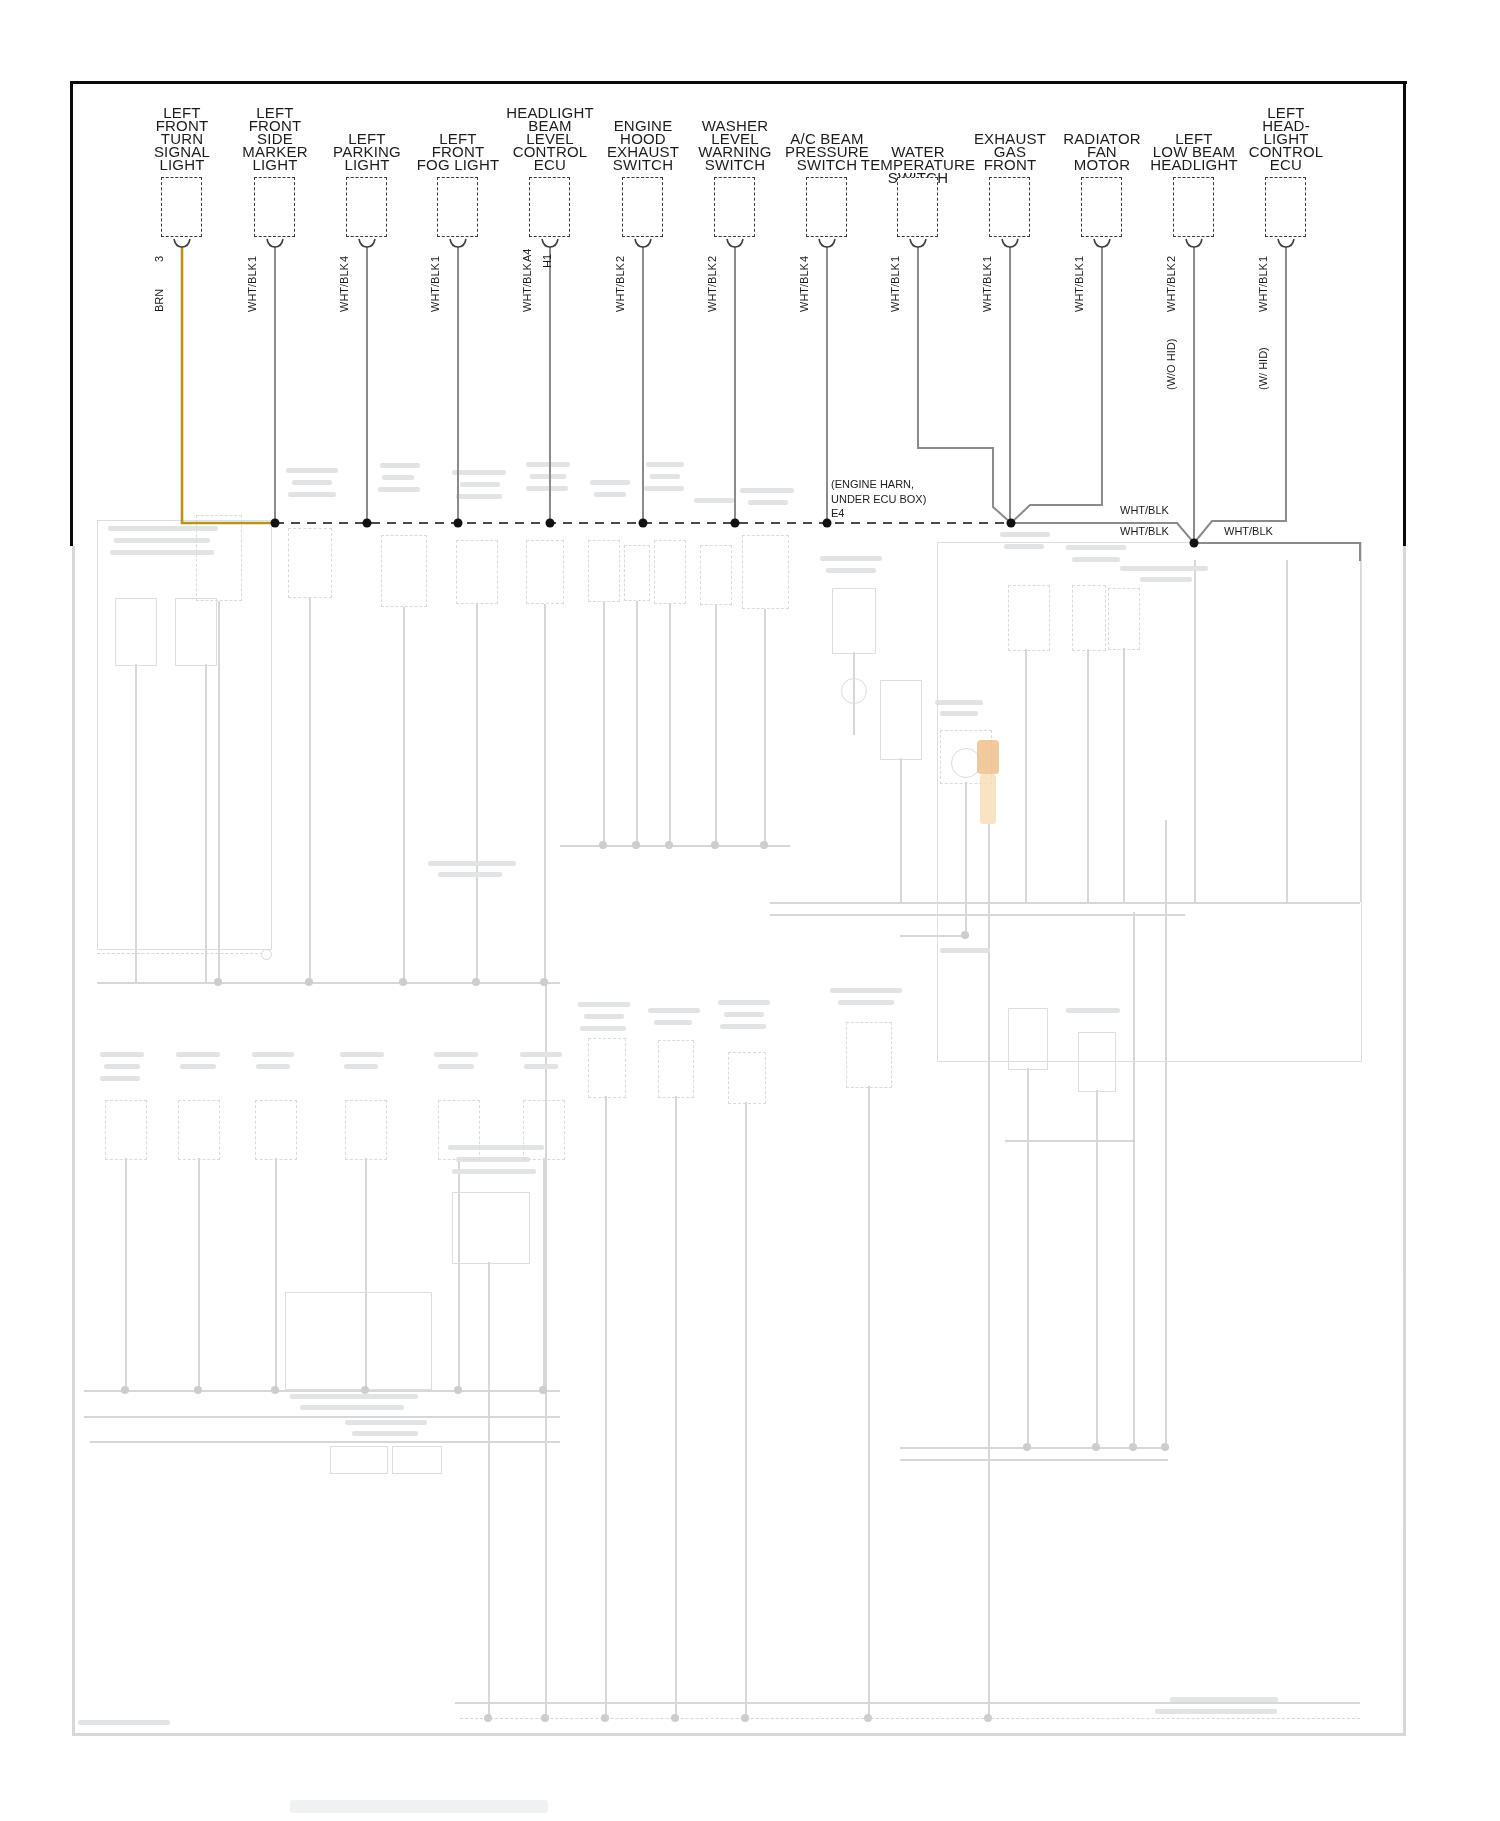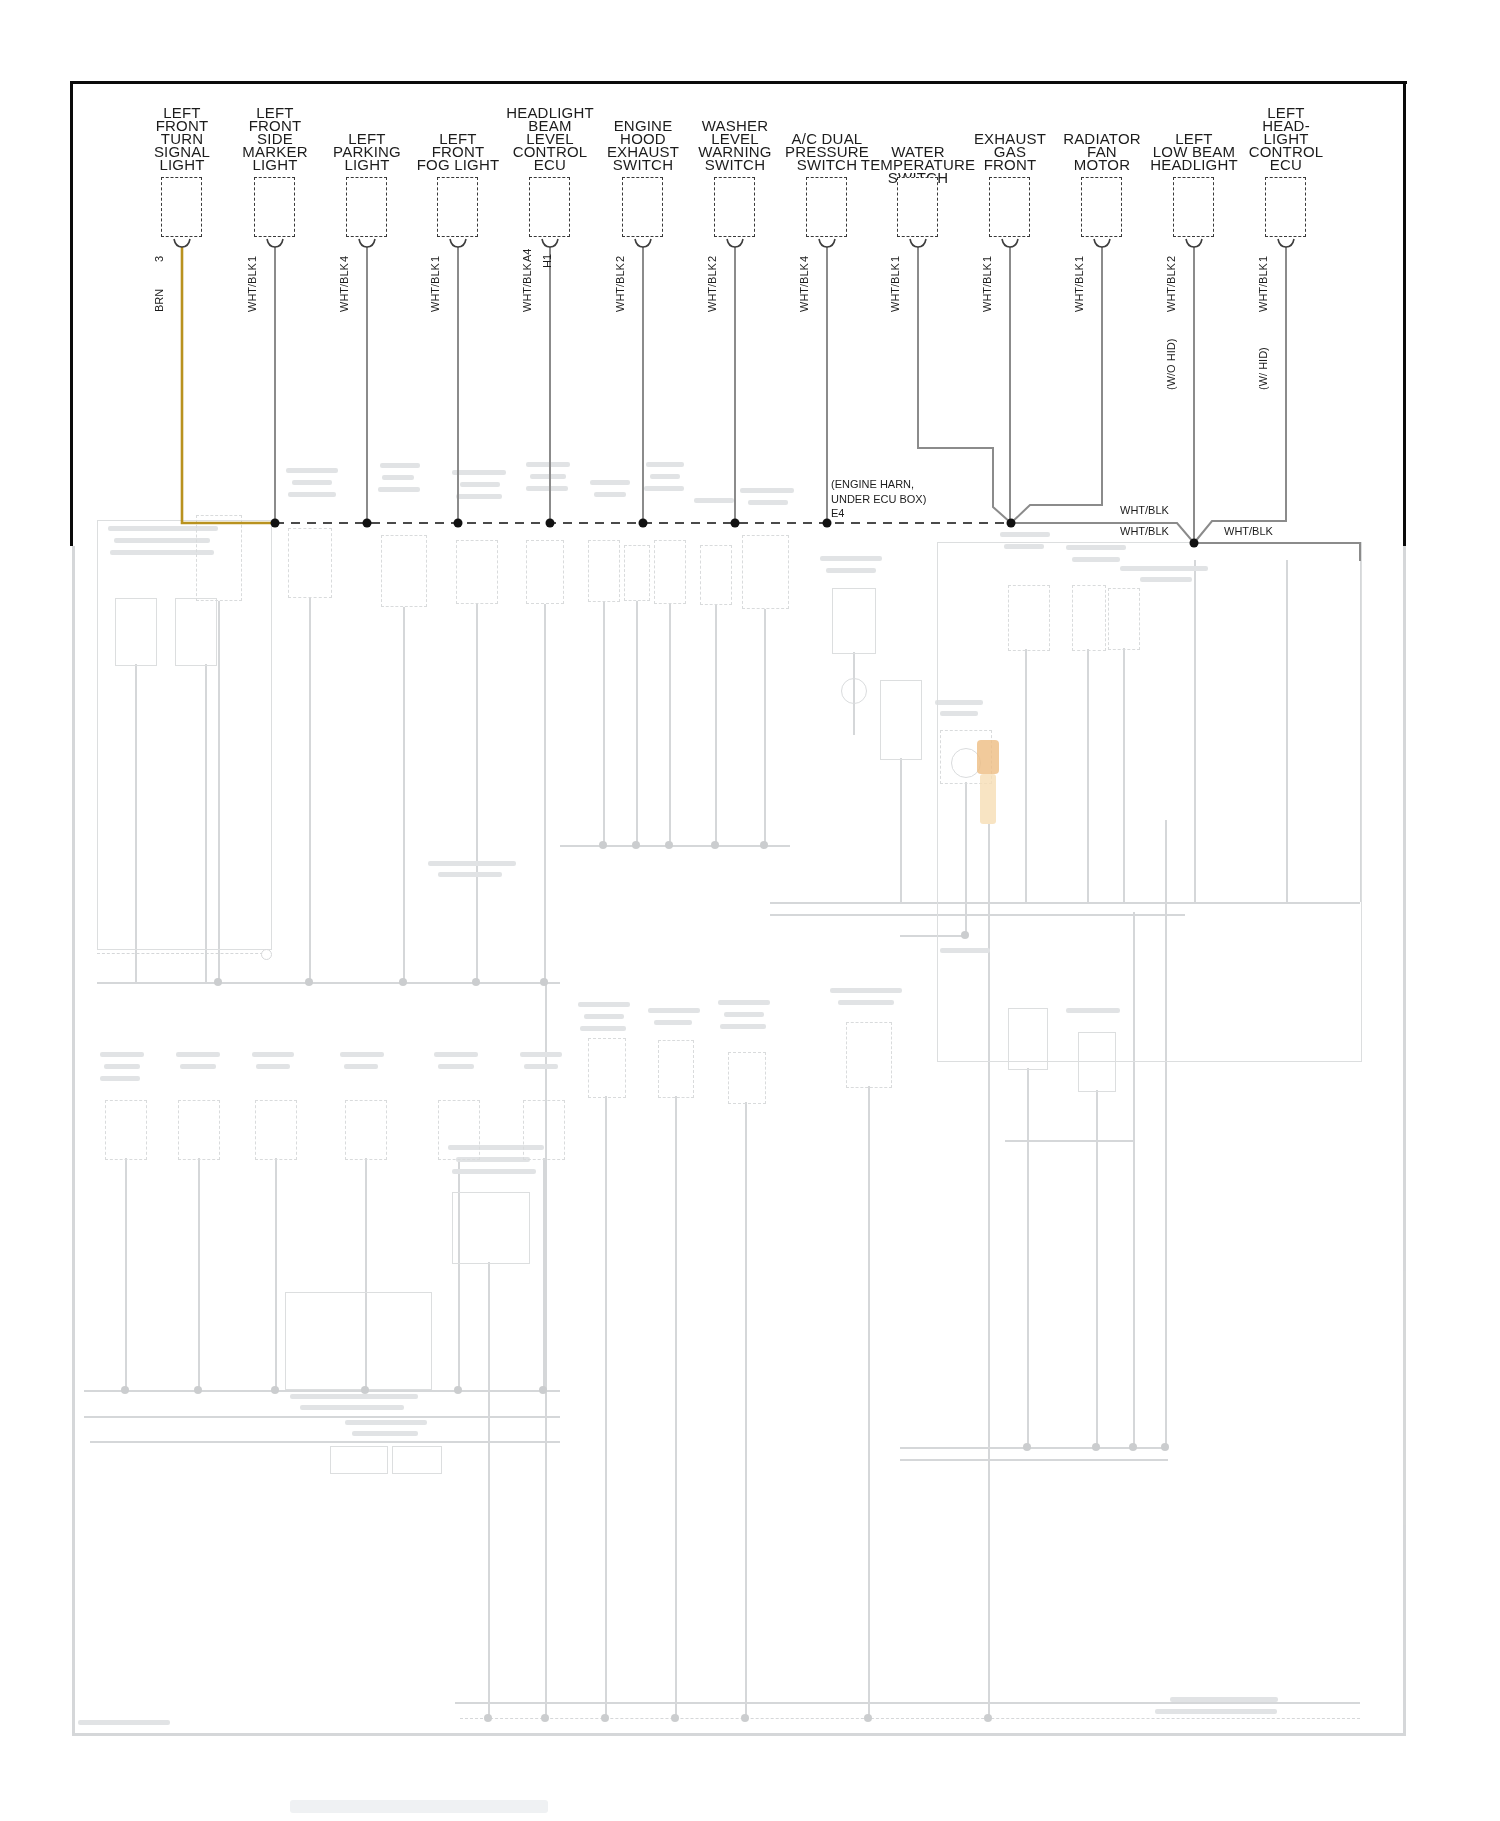--- a/index.html
+++ b/index.html
@@ -343,21 +343,21 @@
       <div style="position: absolute; left: 0px; top: 0px;">
         <div class="clabel" style="left: 660px; top: 119px; width: 150px;">WASHER
 LEVEL
 WARNING
 SWITCH</div>
         <div class="cbox" style="left: 714px; top: 177px;"></div>
         <div class="rot" style="left: 719px; top: 249px;">2</div>
         <div class="rot" style="left: 719px; top: 299px;">WHT/BLK</div>
       </div>
       <div style="position: absolute; left: 0px; top: 0px;">
-        <div class="clabel" style="left: 752px; top: 132px; width: 150px;">A/C DUAL
+        <div class="clabel" style="left: 752px; top: 132px; width: 150px;">A/C BEAM
 PRESSURE
 SWITCH</div>
         <div class="cbox" style="left: 806px; top: 177px;"></div>
         <div class="rot" style="left: 811px; top: 249px;">4</div>
         <div class="rot" style="left: 811px; top: 299px;">WHT/BLK</div>
       </div>
       <div style="position: absolute; left: 0px; top: 0px;">
         <div class="clabel" style="left: 843px; top: 145px; width: 150px;">WATER TEMPERATURE
 SWITCH</div>
         <div class="cbox" style="left: 897px; top: 177px;"></div>

